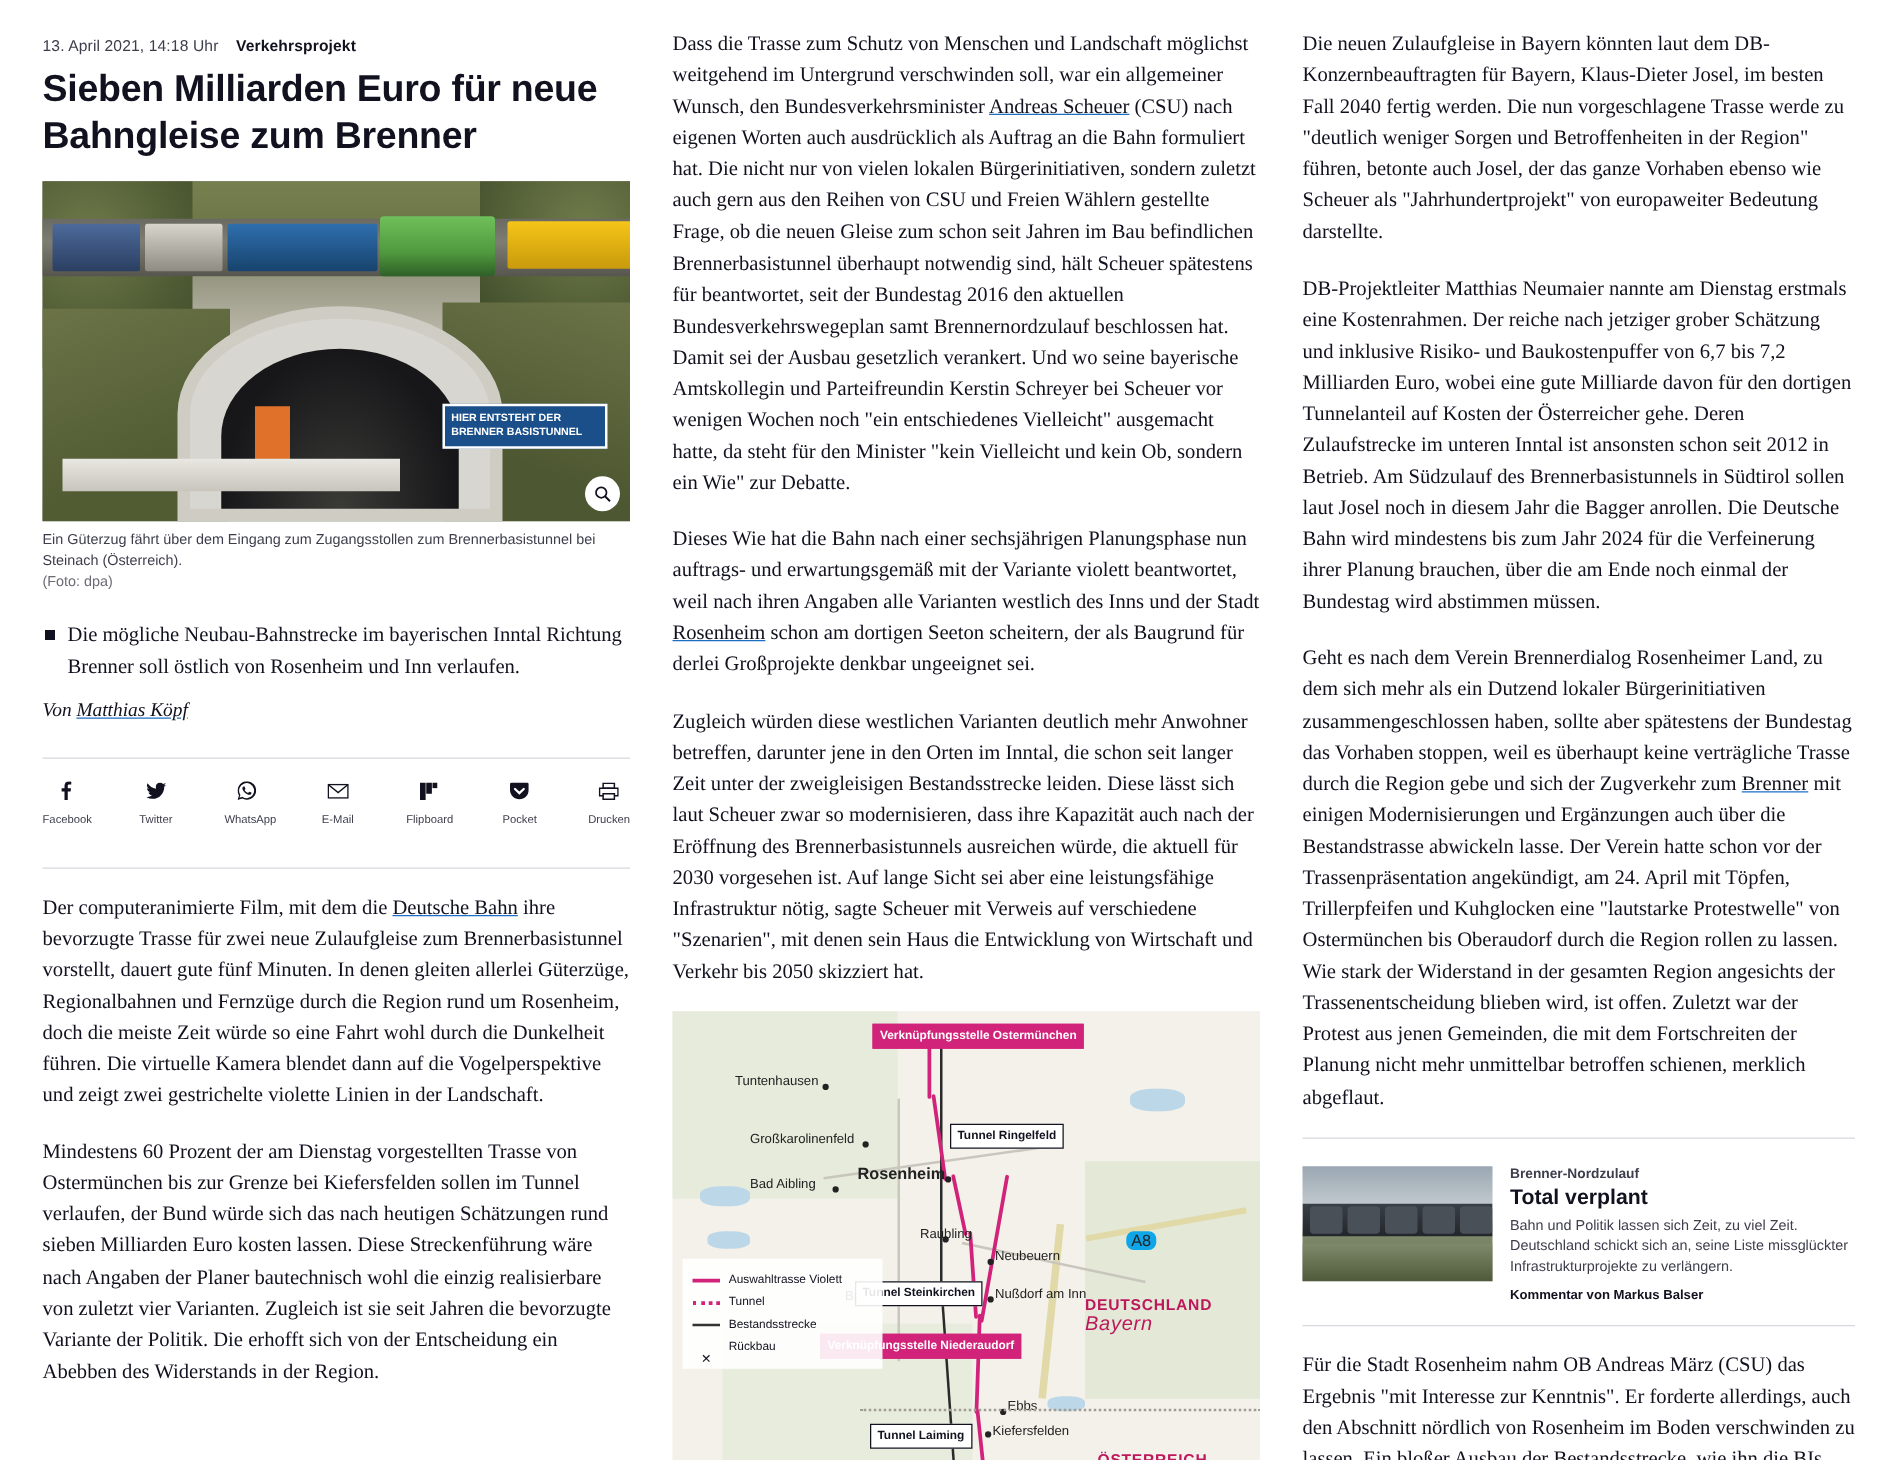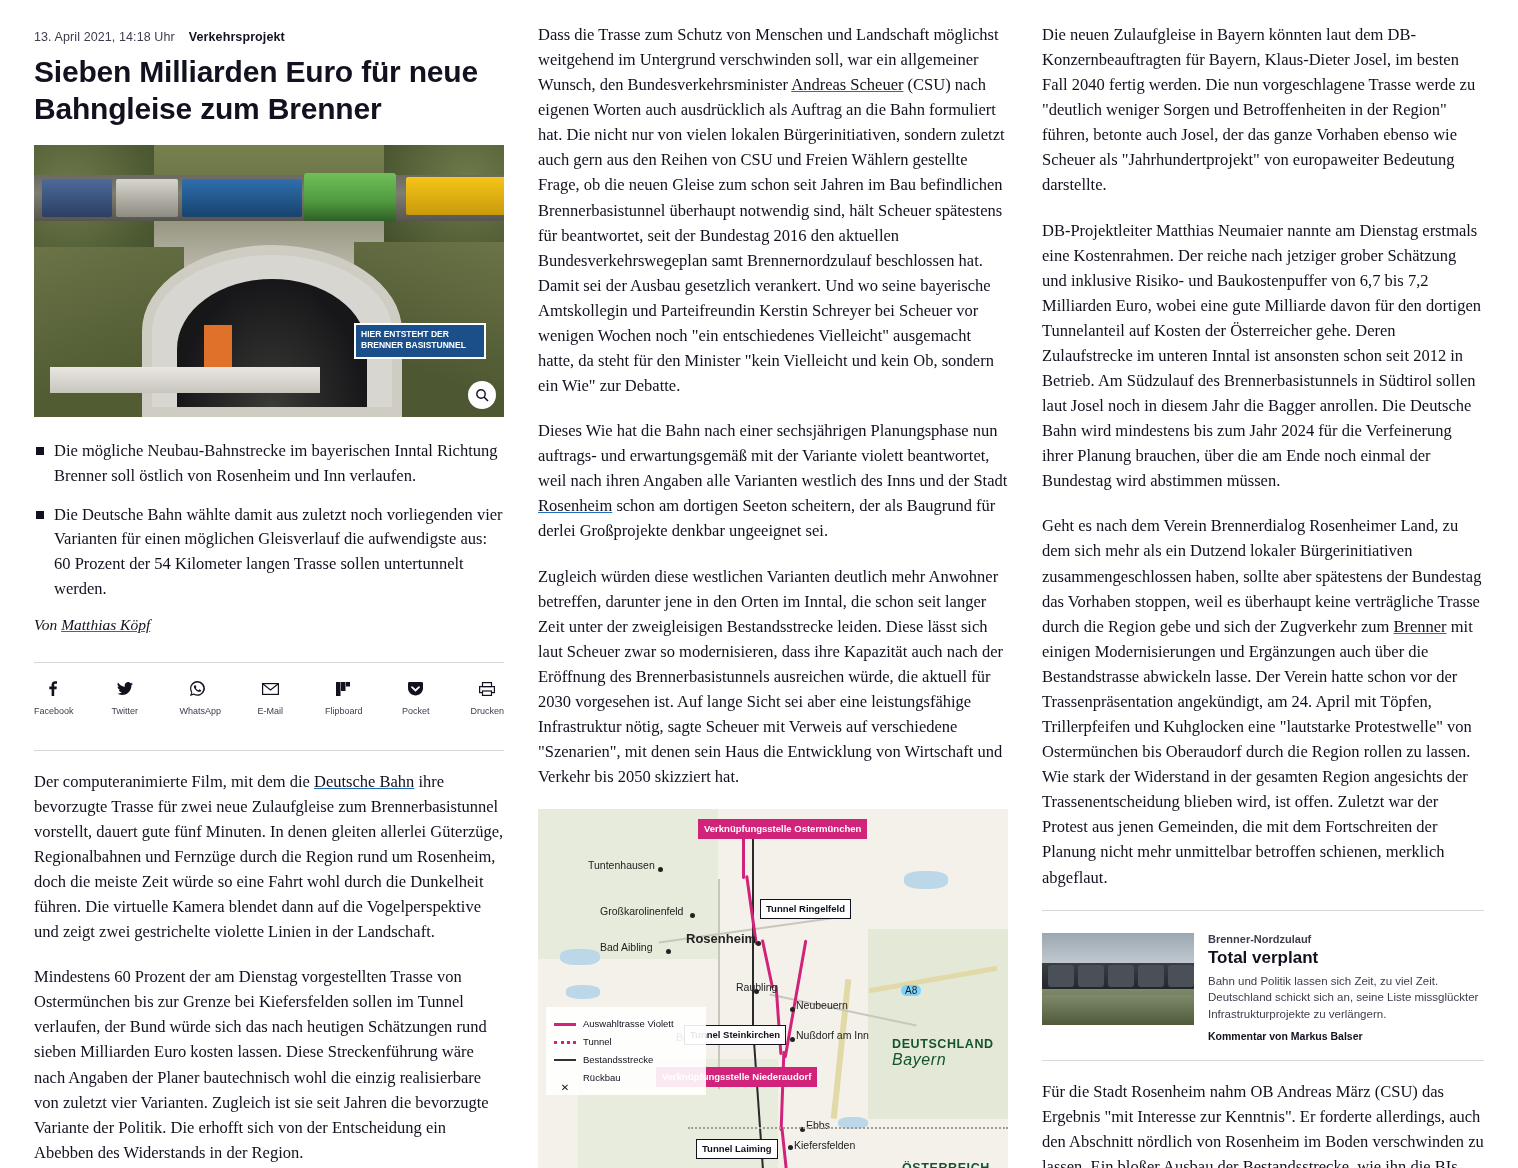--- a/index.html
+++ b/index.html
@@ -165,21 +165,21 @@
   .m-hwy { position:absolute; background:#e2d9a8; }
   .m-border {
     position:absolute; border-top: 2px dotted #a09d95;
   }
   .m-city {
     position:absolute; font-size: 10.5px; color:#222; white-space:nowrap;
   }
   .m-city.big { font-size: 13px; font-weight:700; }
   .m-dot { position:absolute; width:5px; height:5px; background:#222; border-radius:50%; }
   .m-country {
-    position:absolute; font-size: 12.5px; font-weight:700; color:#14532d; letter-spacing:.6px;margin-left:24px;
+    position:absolute; font-size: 12.5px; font-weight:700; color:#be185d; letter-spacing:.6px;
   }
   .m-country small { display:block; font-size: 16px; font-weight:400; font-style:italic; }
   .m-route {
     position:absolute; background:#d2237a; width:3px; border-radius:2px;
   }
   .m-label {
     position:absolute; background:#fff; border:1px solid #11111f;
     font-size: 9.5px; font-weight:700; color:#11111f; padding:3px 5px; line-height:1.25;
     white-space:nowrap;
   }
@@ -247,25 +247,28 @@
           <div class="ph-orange"></div>
           <div class="ph-walk"></div>
           <div class="ph-sign">HIER ENTSTEHT DER BRENNER BASISTUNNEL</div>
           <div class="ph-zoom">
             <svg width="14" height="14" viewBox="0 0 14 14" aria-hidden="true">
               <circle cx="6" cy="6" r="4.2" fill="none" stroke="#11111f" stroke-width="1.4"></circle>
               <line x1="9" y1="9" x2="13" y2="13" stroke="#11111f" stroke-width="1.6"></line>
             </svg>
           </div>
         </div>
+        <div class="caption">
+          <span>Ein Güterzug fährt über dem Eingang zum Zugangsstollen zum Brennerbasistunnel bei Steinach (Österreich).</span>
+          <br><span class="credit">(Foto: dpa)</span>
+        </div>
       </div>
 
       <ul class="summary">
         <li>Die mögliche Neubau-Bahnstrecke im bayerischen Inntal Richtung Brenner soll östlich von Rosenheim und Inn verlaufen.</li>
-        <li>Die Deutsche Bahn wählte damit aus zuletzt noch vorliegenden vier Varianten für einen möglichen Gleisverlauf die aufwendigste aus: 60 Prozent der 54 Kilometer langen Trasse sollen untertunnelt werden.</li>
       </ul>
 
       <div class="byline">
         <span>Von</span>
         <a class="inline" href="#">Matthias Köpf</a>
       </div>
 
       <div class="share-rule"></div>
       <div class="share">
         <div class="share-item">
@@ -353,21 +356,21 @@
           <div class="m-green" style="left:0;top:0;width:180px;height:150px;background:#e6ebdb;"></div>
           <div class="m-green" style="left:330px;top:120px;width:140px;height:190px;background:#e3e9d6;"></div>
           <div class="m-green" style="left:40px;top:250px;width:200px;height:180px;background:#e7ecdd;"></div>
           <div class="m-water" style="left:22px;top:140px;width:40px;height:16px;"></div>
           <div class="m-water" style="left:28px;top:176px;width:34px;height:14px;"></div>
           <div class="m-water" style="left:366px;top:62px;width:44px;height:18px;"></div>
           <div class="m-water" style="left:300px;top:308px;width:30px;height:12px;"></div>
 
           <div class="m-hwy" style="left:300px;top:170px;width:6px;height:140px;transform:rotate(6deg);"></div>
           <div class="m-hwy" style="left:330px;top:168px;width:130px;height:5px;transform:rotate(-10deg);"></div>
-          <div class="m-city" style="left:363px;top:176px;font-size:10px;background:#7dd3fc;border-radius:6px;padding:0 4px;text-align:right;">A8</div>
+          <div class="m-city" style="left:363px;top:176px;font-size:13px;background:#0ea5e9;border-radius:6px;padding:0 4px;text-align:right;">A8</div>
 
           <div class="m-road" style="left:120px;top:120px;width:180px;height:2px;transform:rotate(-8deg);"></div>
           <div class="m-road" style="left:180px;top:70px;width:2px;height:210px;"></div>
           <div class="m-road" style="left:230px;top:200px;width:150px;height:2px;transform:rotate(12deg);"></div>
 
           <div style="position:absolute;left:214px;top:20px;width:2px;height:200px;background:#2a2a2a;"></div>
           <div style="position:absolute;left:214px;top:218px;width:2px;height:190px;background:#2a2a2a;transform:rotate(-4deg);transform-origin:top;"></div>
 
           <div class="m-route" style="left:204px;top:26px;height:44px;"></div>
           <div class="m-route" style="left:212px;top:66px;height:70px;transform:rotate(-8deg);"></div>

